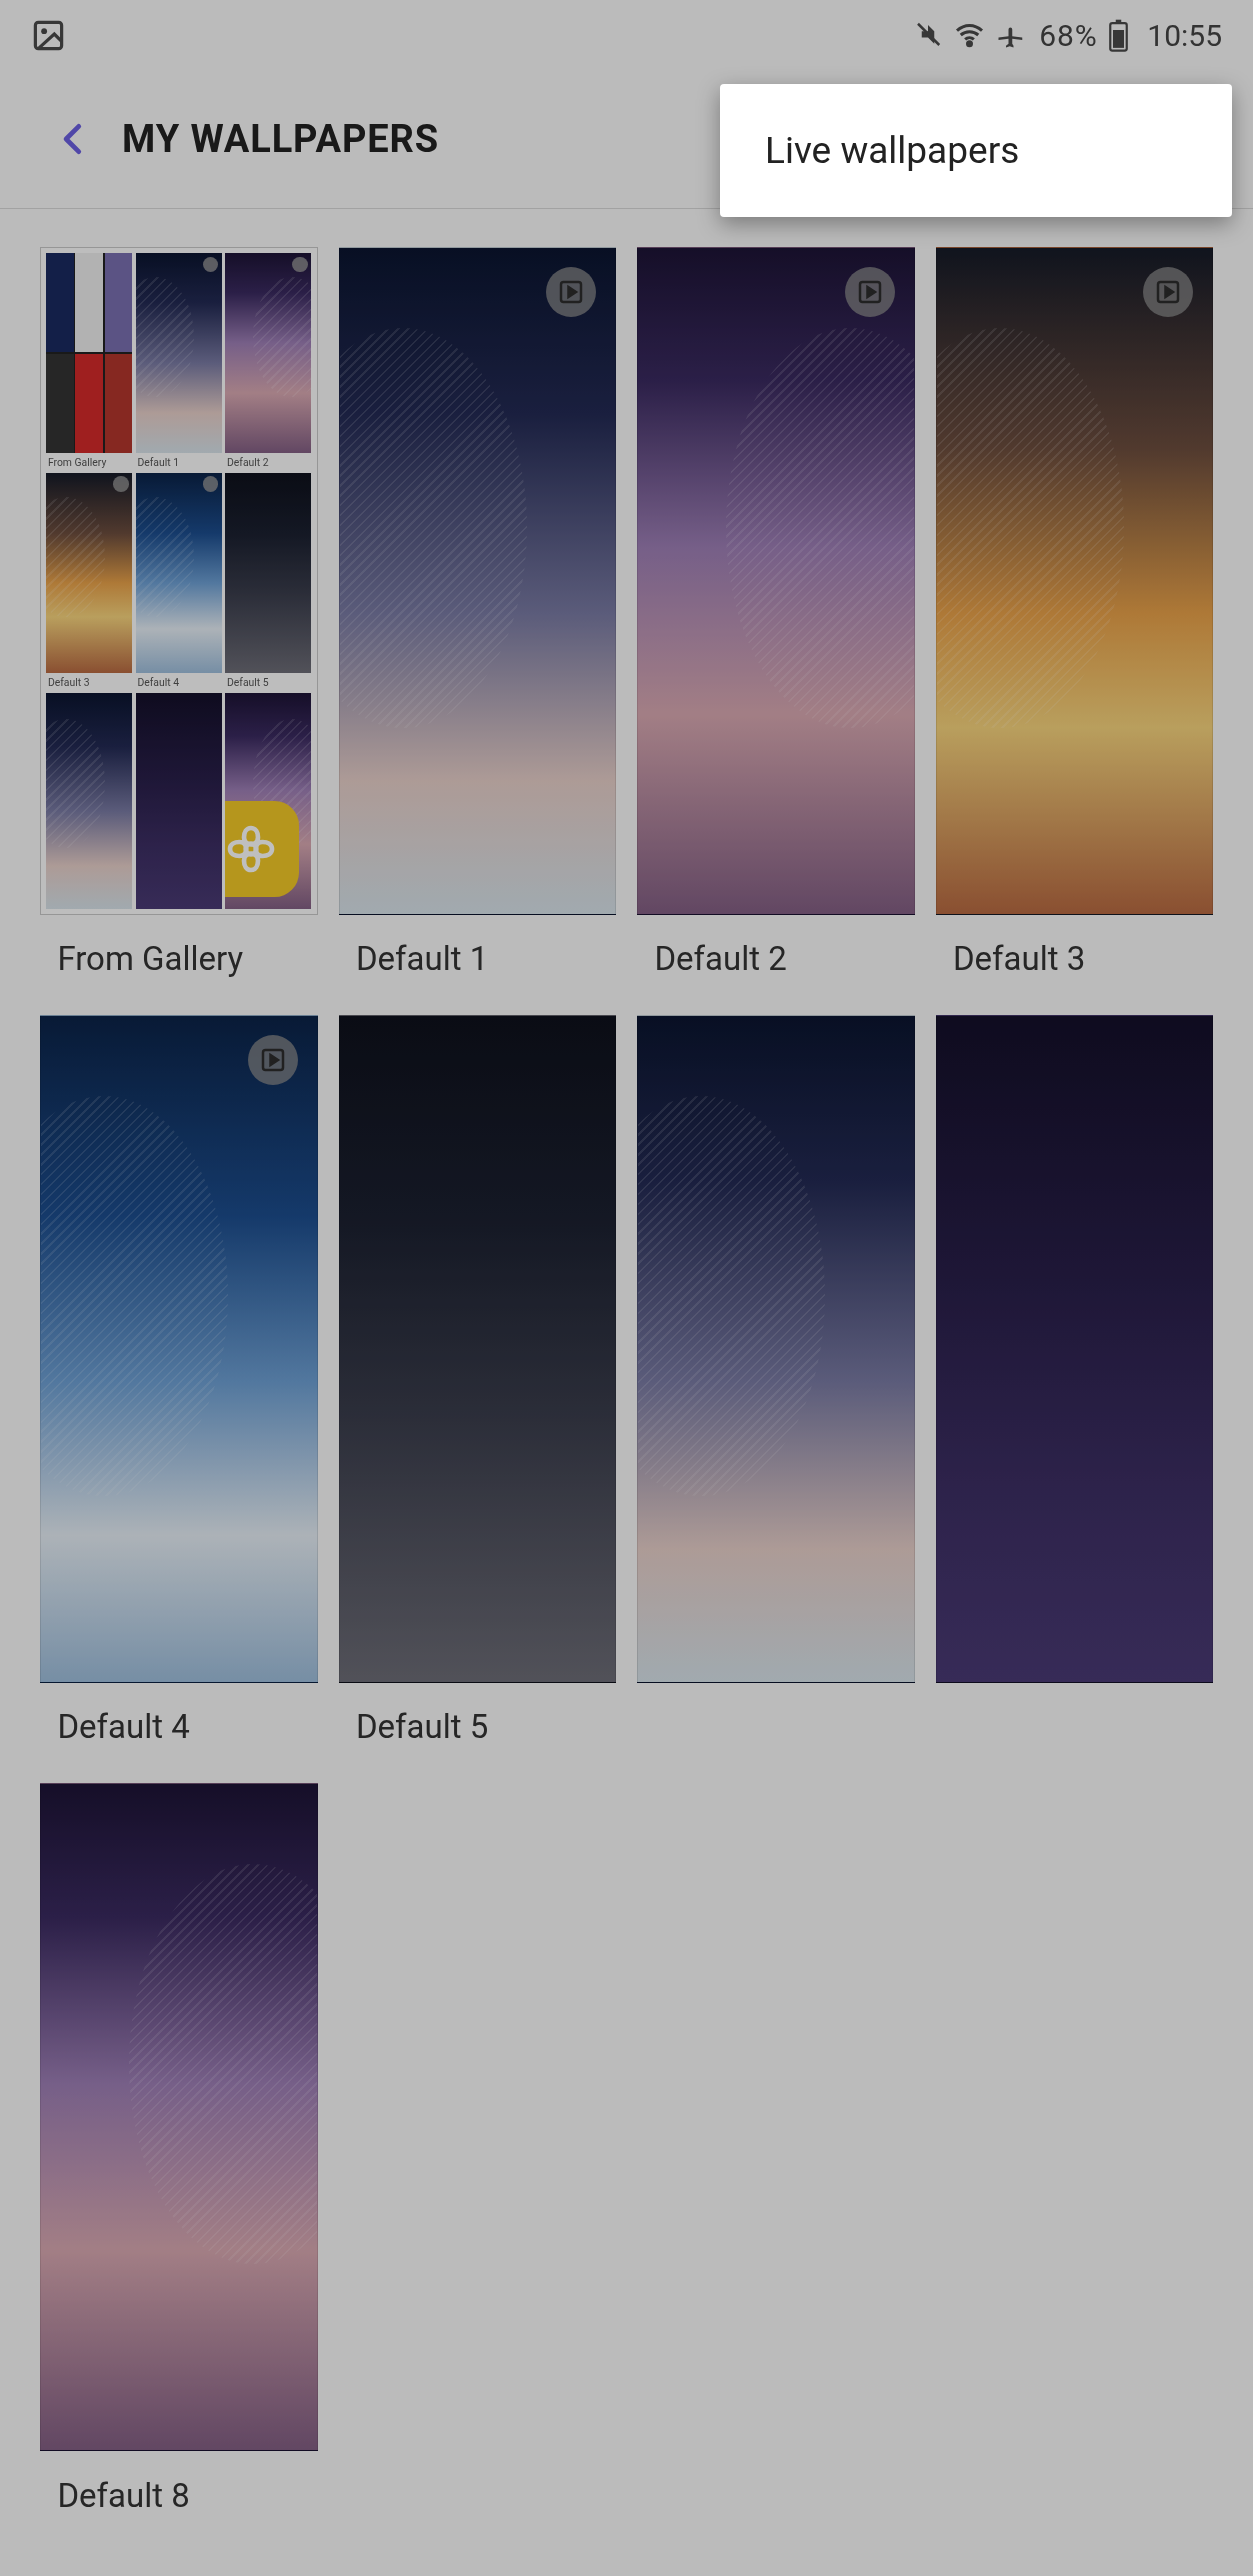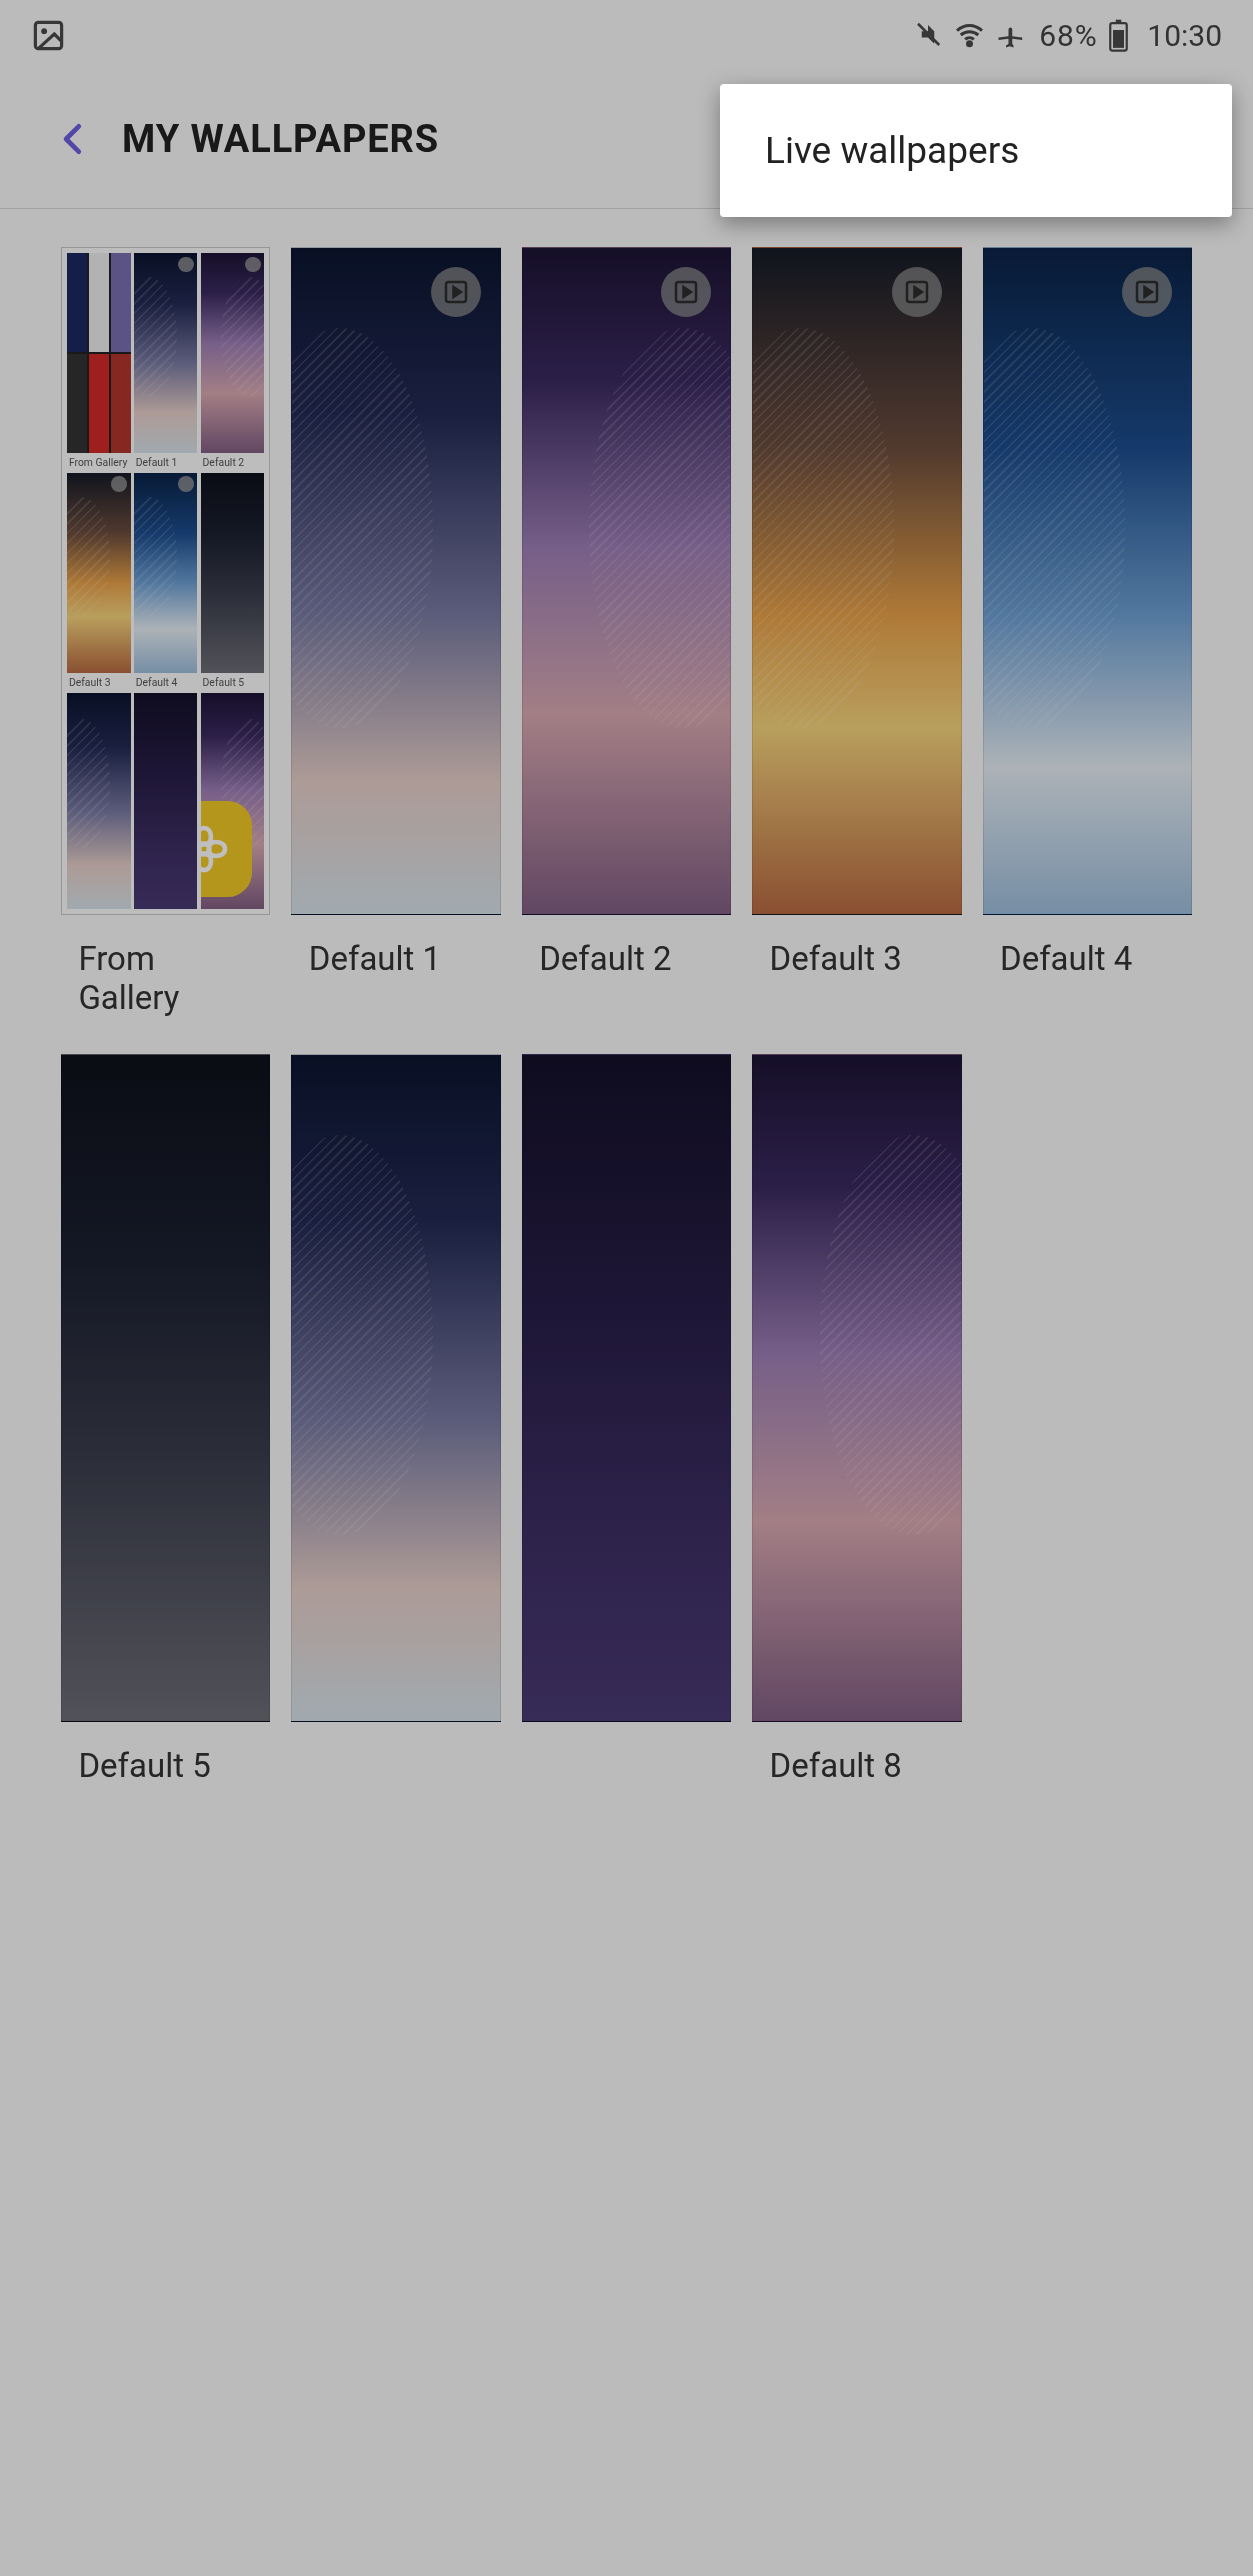--- a/index.html
+++ b/index.html
@@ -69,23 +69,23 @@
     font-size: 38px;
     font-weight: 700;
     letter-spacing: 0.9px;
     color: #222;
     margin-left: 9px;
   }
 
   
   .grid {
     display: grid;
-    grid-template-columns: repeat(5, 1fr);
+    grid-template-columns: repeat(4, 1fr);
     gap: 21px;
-    padding: 38px 61px;
+    padding: 38px 40px;
   }
   .cell {
     display: flex;
     flex-direction: column;
   }
   .thumb {
     width: 100%;
     height: 668px;
     position: relative;
     overflow: hidden;
@@ -244,21 +244,21 @@
         </svg>
     </span>
     <span class="pct">68%</span>
     <span class="ic">
       <svg width="21" height="33" viewBox="0 0 14 24" fill="#4a4a4a">
           <rect x="1" y="3" width="12" height="20" rx="1.5" fill="none" stroke="#4a4a4a" stroke-width="1.6"></rect>
           <rect x="3" y="8" width="8" height="13" fill="#4a4a4a"></rect>
           <rect x="5" y="0.5" width="4" height="2.5" fill="#4a4a4a"></rect>
         </svg>
     </span>
-    <span class="time">10:30</span>
+    <span class="time">10:55</span>
   </div>
 </div>
 
 <div class="app-bar">
   <div class="back-btn">
     <svg width="38" height="38" viewBox="0 0 24 24" fill="none" stroke="#6b5fe0" stroke-width="3" stroke-linecap="round" stroke-linejoin="round">
         <polyline points="15 4 7 12 15 20"></polyline>
       </svg>
   </div>
   <div class="app-title">MY WALLPAPERS</div>

